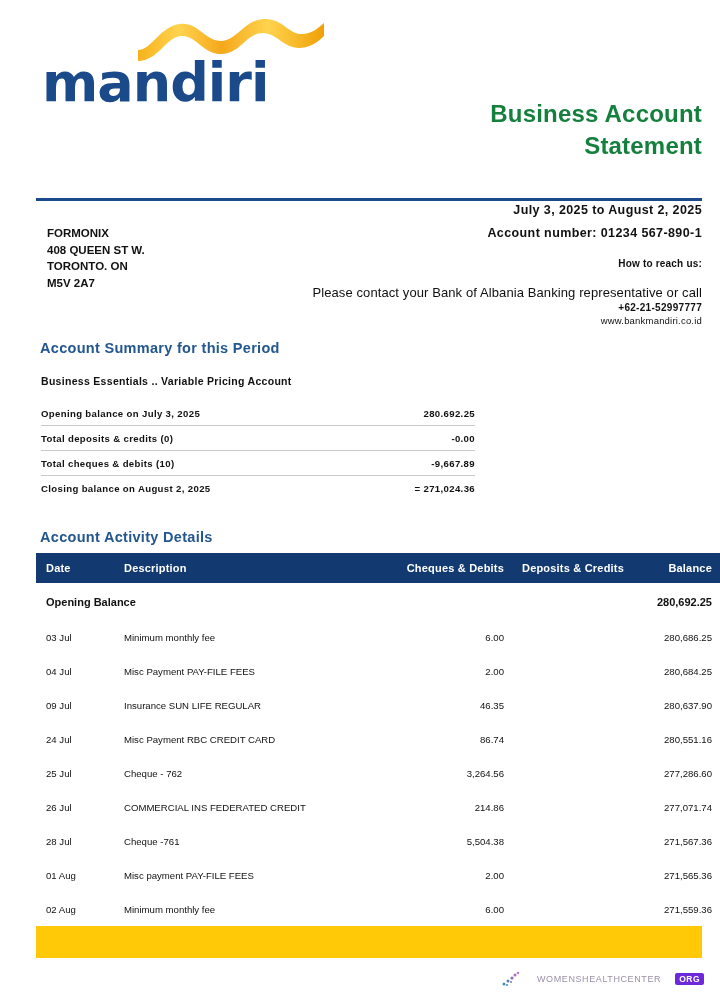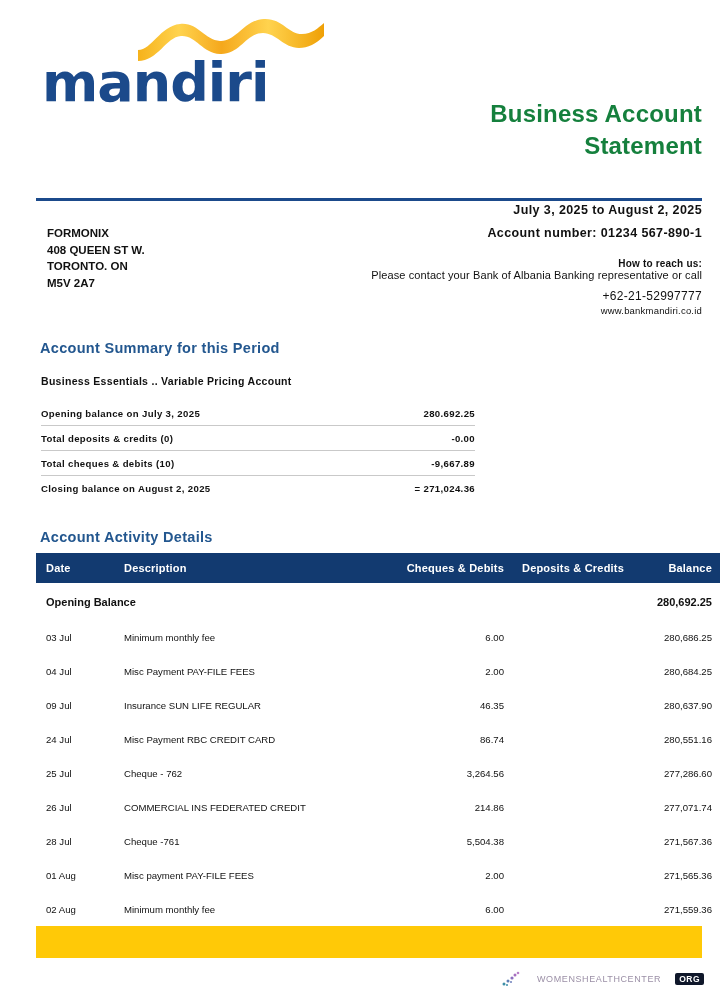--- a/index.html
+++ b/index.html
@@ -105,28 +105,28 @@
     letter-spacing: 0.4px;
     margin-top: 9px;
   }
   .meta-reach {
     font-size: 10px;
     font-weight: bold;
     margin-top: 18px;
     letter-spacing: 0.2px;
   }
   .meta-contact {
-    font-size: 11px;
-    margin-top: 0;
+    font-size: 13px;
+    margin-top: 16px;
     letter-spacing: 0.1px;
   }
   .meta-phone {
-    font-size: 12px;
-    font-weight: normal;
-    margin-top: 8px;
+    font-size: 10px;
+    font-weight: bold;
+    margin-top: 2px;
     letter-spacing: 0.3px;
   }
   .meta-web {
     font-size: 9.5px;
     margin-top: 2px;
     letter-spacing: 0.2px;
   }
 
   
   .section-head {
@@ -238,21 +238,21 @@
   .wm-text {
     font-size: 9px;
     letter-spacing: 0.6px;
     color: #9B8FA6;
     font-family: "Liberation Sans", sans-serif;
   }
   .wm-org {
     font-size: 8.5px;
     letter-spacing: 0.5px;
     color: #ffffff;
-    background: #0f172a;
+    background: #6d28d9;
     padding: 1px 4px;
     border-radius: 2px;
     font-weight: bold;
   }
 </style>
 </head>
 <body>
 
 <div class="page">
 

